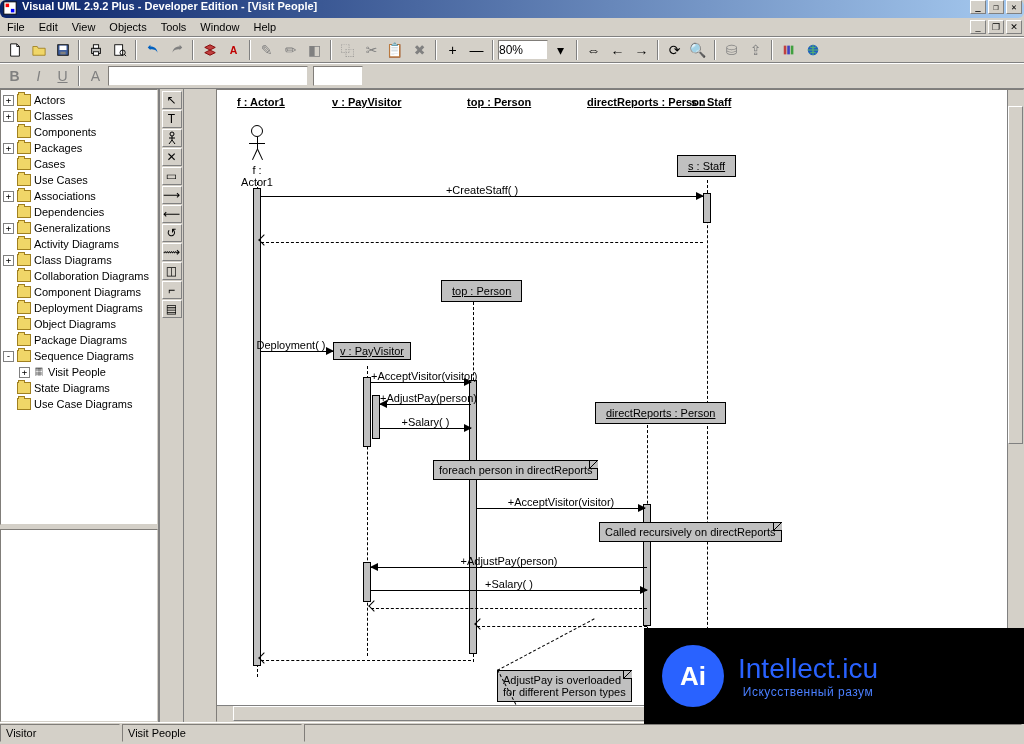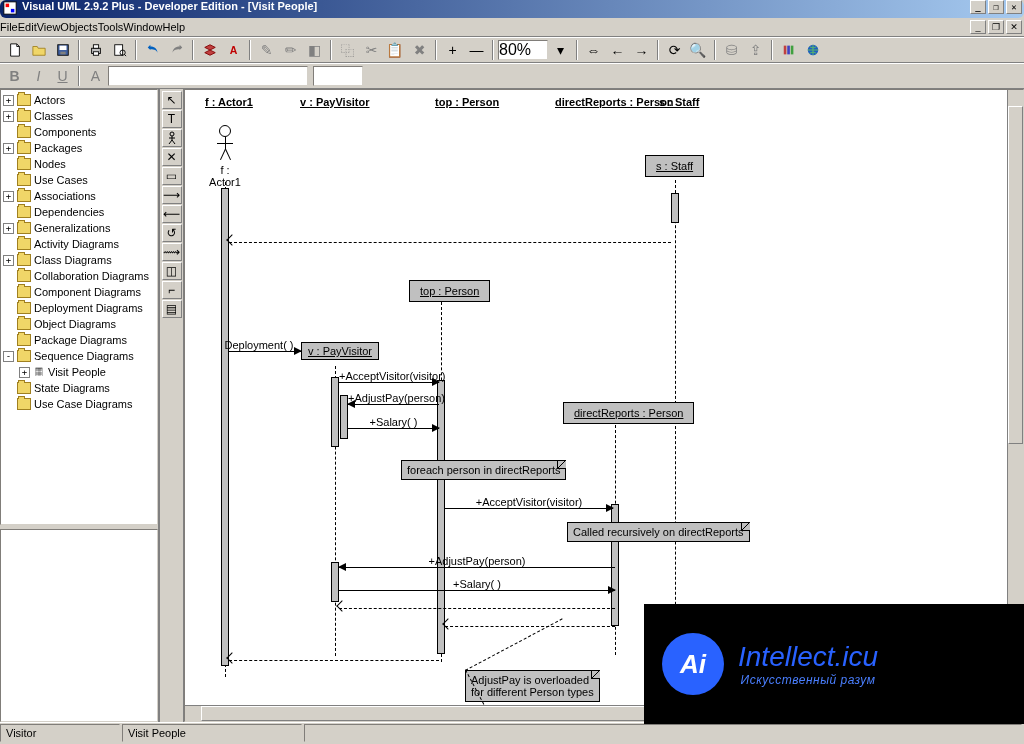--- a/index.html
+++ b/index.html
@@ -6,30 +6,30 @@
 body { font-family: "MS Sans Serif", Tahoma, sans-serif; font-size: 11px; background: #d4d0c8; width: 1024px; height: 744px; overflow: hidden; position: relative; }
 
 
 .title-bar { height: 18px; background: linear-gradient(to right, #0a246a, #a6caf0); color: #fff; display: flex; align-items: flex-start; padding: 0 2px; font-weight: bold; border-radius: 6px; }
 .title-bar .icon { width: 16px; height: 16px; margin-right: 4px; display: inline-flex; align-items: center; justify-content: center; }
 .title-bar .spacer { flex: 1; }
 .title-bar .win-btn { width: 16px; height: 14px; background: #d4d0c8; border: 1px solid; border-color: #fff #808080 #808080 #fff; margin-left: 2px; display: flex; align-items: center; justify-content: center; color: #000; font-size: 9px; font-family: monospace; }
 
 
 .menu-bar { height: 19px; background: #d4d0c8; display: flex; align-items: center; border-bottom: 1px solid #808080; position: relative; }
-.menu-item { padding: 2px 0; cursor: default; }
+.menu-item { padding: 2px 7px; cursor: default; }
 .mdi-controls { position: absolute; right: 2px; display: flex; }
 .mdi-controls .win-btn { width: 16px; height: 14px; background: #d4d0c8; border: 1px solid; border-color: #fff #808080 #808080 #fff; margin-left: 2px; display: flex; align-items: center; justify-content: center; color: #000; font-size: 9px; }
 
 
 .toolbar { height: 26px; background: #d4d0c8; display: flex; align-items: center; padding: 1px 3px; border-top: 1px solid #fff; border-bottom: 1px solid #808080; gap: 1px; }
 .tb-btn { width: 23px; height: 22px; display: inline-flex; align-items: center; justify-content: center; border: 1px solid transparent; cursor: default; font-size: 14px; color: #000; }
 .tb-btn.disabled { color: #808080; }
 .tb-sep { width: 1px; height: 20px; border-left: 1px solid #808080; border-right: 1px solid #fff; margin: 0 3px; }
-.zoom-select { height: 20px; width: 50px; font-size: 16px; background: #fff; border: 1px inset #d4d0c8; }
+.zoom-select { height: 20px; width: 50px; font-size: 12px; background: #fff; border: 1px inset #d4d0c8; }
 .font-select { height: 20px; width: 200px; font-size: 11px; background: #fff; border: 1px inset #d4d0c8; margin-right: 4px; }
 
 
 .main-area { display: flex; height: 633px; }
 
 
 .tree-panel { width: 160px; display: flex; flex-direction: column; border-right: 2px solid #808080; }
 .tree { flex: 0 0 436px; background: #fff; border: 1px inset #d4d0c8; overflow: auto; padding: 2px; }
 .tree-node { display: flex; align-items: center; height: 16px; white-space: nowrap; cursor: default; }
 .tree-toggle { width: 11px; height: 11px; border: 1px solid #808080; display: inline-flex; align-items: center; justify-content: center; font-size: 9px; margin-right: 3px; font-family: monospace; line-height: 1; color: #000; background: #fff; }
@@ -38,21 +38,21 @@
 .folder-icon::before { content: ""; position: absolute; top: -3px; left: 0; width: 5px; height: 2px; background: #f0d668; border: 1px solid #a08020; border-bottom: none; }
 .doc-icon { width: 12px; height: 14px; font-size: 11px; margin-right: 3px; display: inline-flex; align-items: center; justify-content: center; }
 .tree-lower { flex: 1; background: #fff; border: 1px inset #d4d0c8; margin-top: 4px; }
 
 
 .palette { width: 24px; background: #d4d0c8; display: flex; flex-direction: column; align-items: center; padding: 2px 0; border-right: 1px solid #808080; gap: 1px; }
 .pal-btn { width: 20px; height: 18px; border: 1px solid; border-color: #fff #808080 #808080 #fff; display: flex; align-items: center; justify-content: center; font-size: 12px; cursor: default; background: #d4d0c8; }
 
 
 .canvas-wrap { flex: 1; position: relative; background: #d4d0c8; }
-.canvas-scroll { position: absolute; inset: 0; background: #fff; border: 1px inset #d4d0c8; overflow: hidden; }
+.canvas-scroll { position: absolute; inset: 0; background: #fff; border: 1px inset #d4d0c8; overflow: hidden; margin-left: 32px; }
 .canvas { position: relative; width: 100%; height: 100%; }
 .scroll-v { position: absolute; right: 0; top: 0; bottom: 16px; width: 16px; background: #d4d0c8; border-left: 1px solid #808080; }
 .scroll-h { position: absolute; left: 0; right: 16px; bottom: 0; height: 16px; background: #d4d0c8; border-top: 1px solid #808080; }
 .scroll-thumb { background: #d4d0c8; border: 1px solid; border-color: #fff #808080 #808080 #fff; }
 
 
 .ll-header { position: absolute; font-size: 11px; text-decoration: underline; font-weight: bold; top: 6px; white-space: nowrap; }
 
 
 .actor { position: absolute; width: 36px; text-align: center; font-size: 11px; }
@@ -85,21 +85,21 @@
 
 
 .note { position: absolute; background: #c0c0c0; border: 1px solid #000; padding: 3px 5px; font-size: 11px; }
 .note::after { content: ""; position: absolute; right: -1px; top: -1px; width: 8px; height: 8px; background: linear-gradient(135deg, transparent 48%, #000 50%, #c0c0c0 52%); border-left: 1px solid #000; border-bottom: 1px solid #000; }
 
 
 .status-bar { height: 20px; background: #d4d0c8; border-top: 1px solid #fff; display: flex; align-items: center; }
 .status-pane { border: 1px inset #d4d0c8; height: 18px; padding: 0 5px; display: flex; align-items: center; margin-right: 2px; }
 
 
-.watermark { position: absolute; right: 0; bottom: 20px; width: 380px; height: 120px; background: #000; display: flex; align-items: center; padding-left: 18px; font-style: italic; }
+.watermark { position: absolute; right: 0; bottom: 20px; width: 380px; height: 96px; background: #000; display: flex; align-items: center; padding-left: 18px; }
 .wm-logo { width: 62px; height: 62px; border-radius: 50%; background: #2962ff; display: flex; align-items: center; justify-content: center; color: #fff; font-size: 26px; font-weight: bold; margin-right: 14px; }
 .wm-text { color: #2962ff; text-align: center; }
 .wm-text .big { font-size: 28px; font-weight: 500; }
 .wm-text .sub { font-size: 12px; color: #4a7fff; letter-spacing: 0.5px; }
 
 svg.si { width: 14px; height: 14px; }
 </style>
 </head>
 <body>
 
@@ -266,21 +266,21 @@
           <span>Components</span>
         </div>
         <div class="tree-node">
           <span class="tree-toggle">+</span>
           <span class="folder-icon"></span>
           <span>Packages</span>
         </div>
         <div class="tree-node">
           <span class="tree-blank"></span>
           <span class="folder-icon"></span>
-          <span>Nodes</span>
+          <span>Cases</span>
         </div>
         <div class="tree-node">
           <span class="tree-blank"></span>
           <span class="folder-icon"></span>
           <span>Use Cases</span>
         </div>
         <div class="tree-node">
           <span class="tree-toggle">+</span>
           <span class="folder-icon"></span>
           <span>Associations</span>
@@ -404,20 +404,24 @@
         <div class="obj-box" style="left:378px; top:312px"><u>directReports : Person</u></div>
 
         <div class="activation" style="left:36px; top:98px; height:478px"></div>
         <div class="activation" style="left:486px; top:103px; height:30px"></div>
         <div class="activation" style="left:146px; top:287px; height:70px"></div>
         <div class="activation" style="left:155px; top:305px; height:44px"></div>
         <div class="activation" style="left:252px; top:290px; height:274px"></div>
         <div class="activation" style="left:426px; top:414px; height:122px"></div>
         <div class="activation" style="left:146px; top:472px; height:40px"></div>
 
+        <div class="msg" style="left:44px; top:94px; width:442px">
+          <span>+CreateStaff( )</span>
+          <div class="line"></div><div class="arrow-r"></div>
+        </div>
         <div class="msg" style="left:44px; top:140px; width:442px">
           <div class="line dashed"></div>
             <div class="arrow-l-open"></div>
         </div>
         <div class="msg" style="left:44px; top:249px; width:72px">
           <span style="position:relative;left:-6px">Deployment( )</span>
           <div class="line"></div><div class="arrow-r"></div>
         </div>
         <div class="msg" style="left:154px; top:280px; width:100px">
           <span>+AcceptVisitor(visitor)</span>

